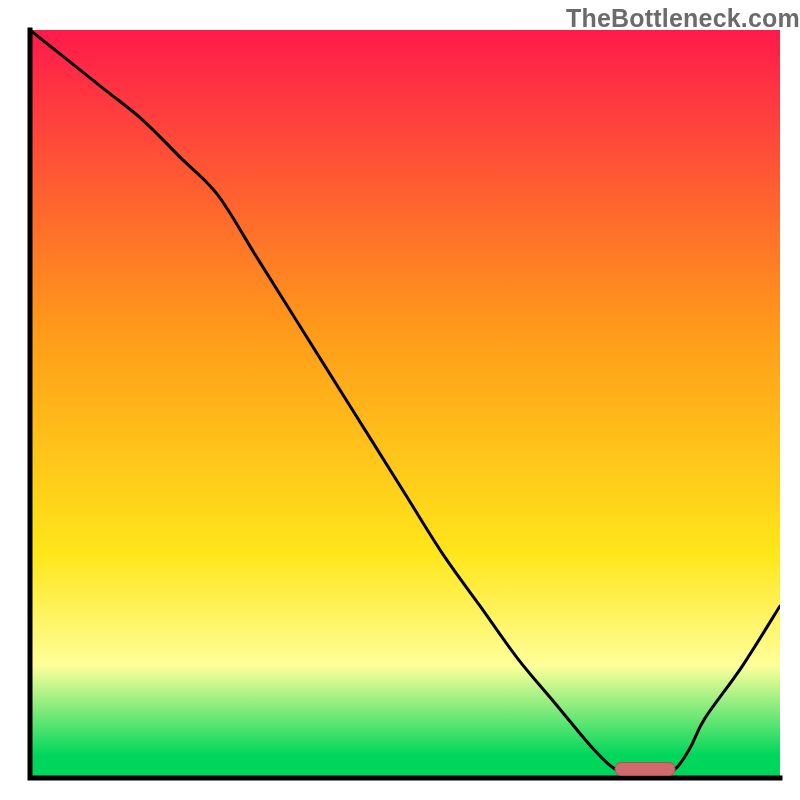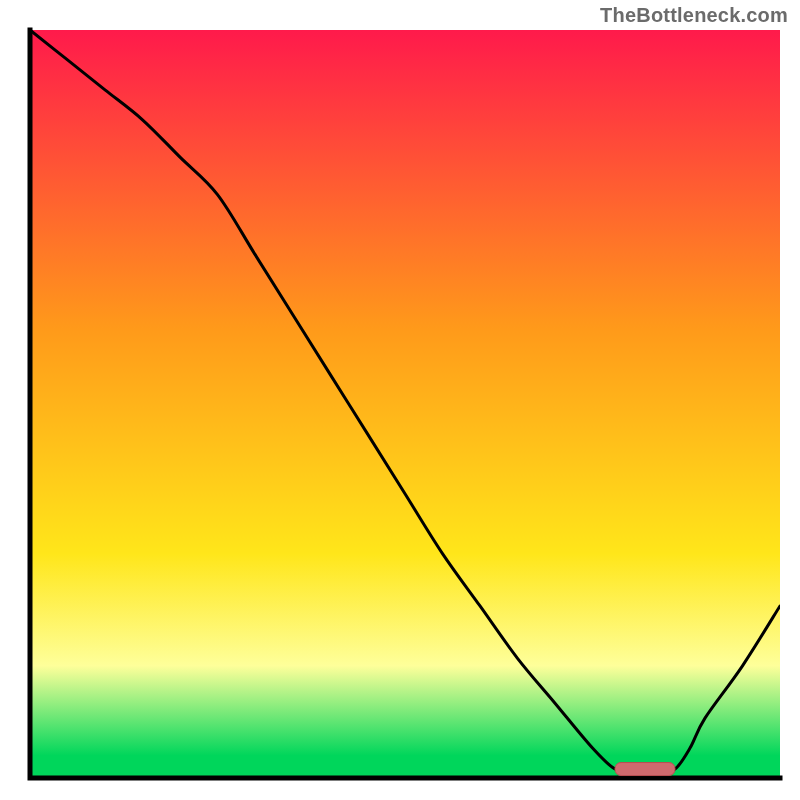--- a/index.html
+++ b/index.html
@@ -12,22 +12,22 @@
     overflow: hidden;
   }
   .frame {
     position: relative;
     width: 800px;
     height: 800px;
   }
   .watermark {
     position: absolute;
     top: 4px;
-    right: 12px;
-    font-size: 20px;
+    right: 0;
+    font-size: 25px;
     font-weight: bold;
     color: #6b6b6b;
     letter-spacing: 0.2px;
     z-index: 20;
     user-select: none;
   }
   svg.plot {
     position: absolute;
     left: 0;
     top: 0;

